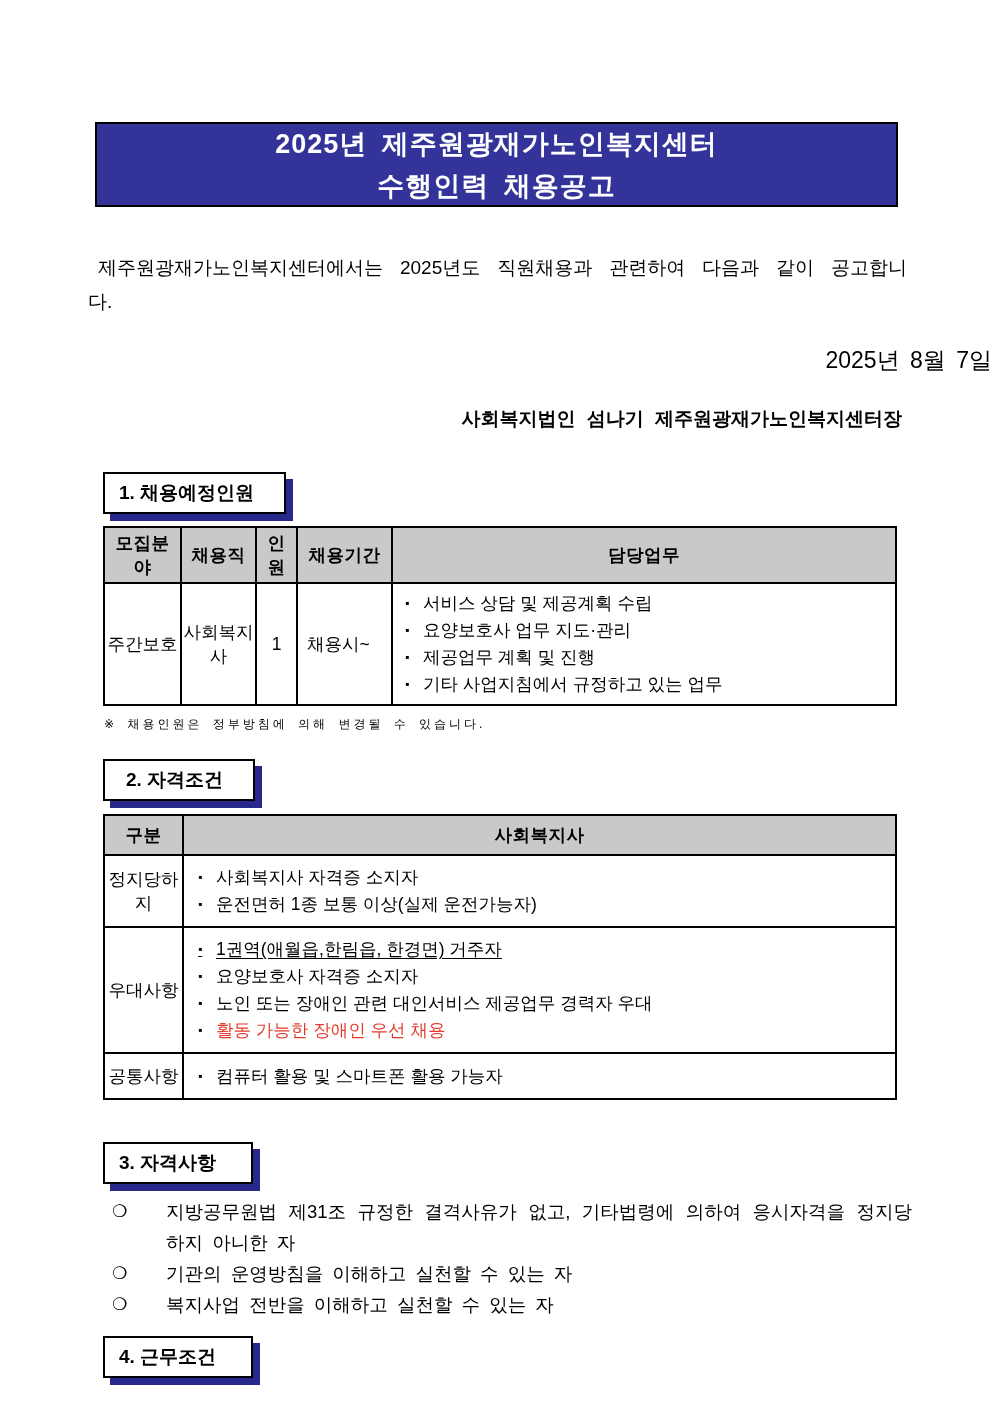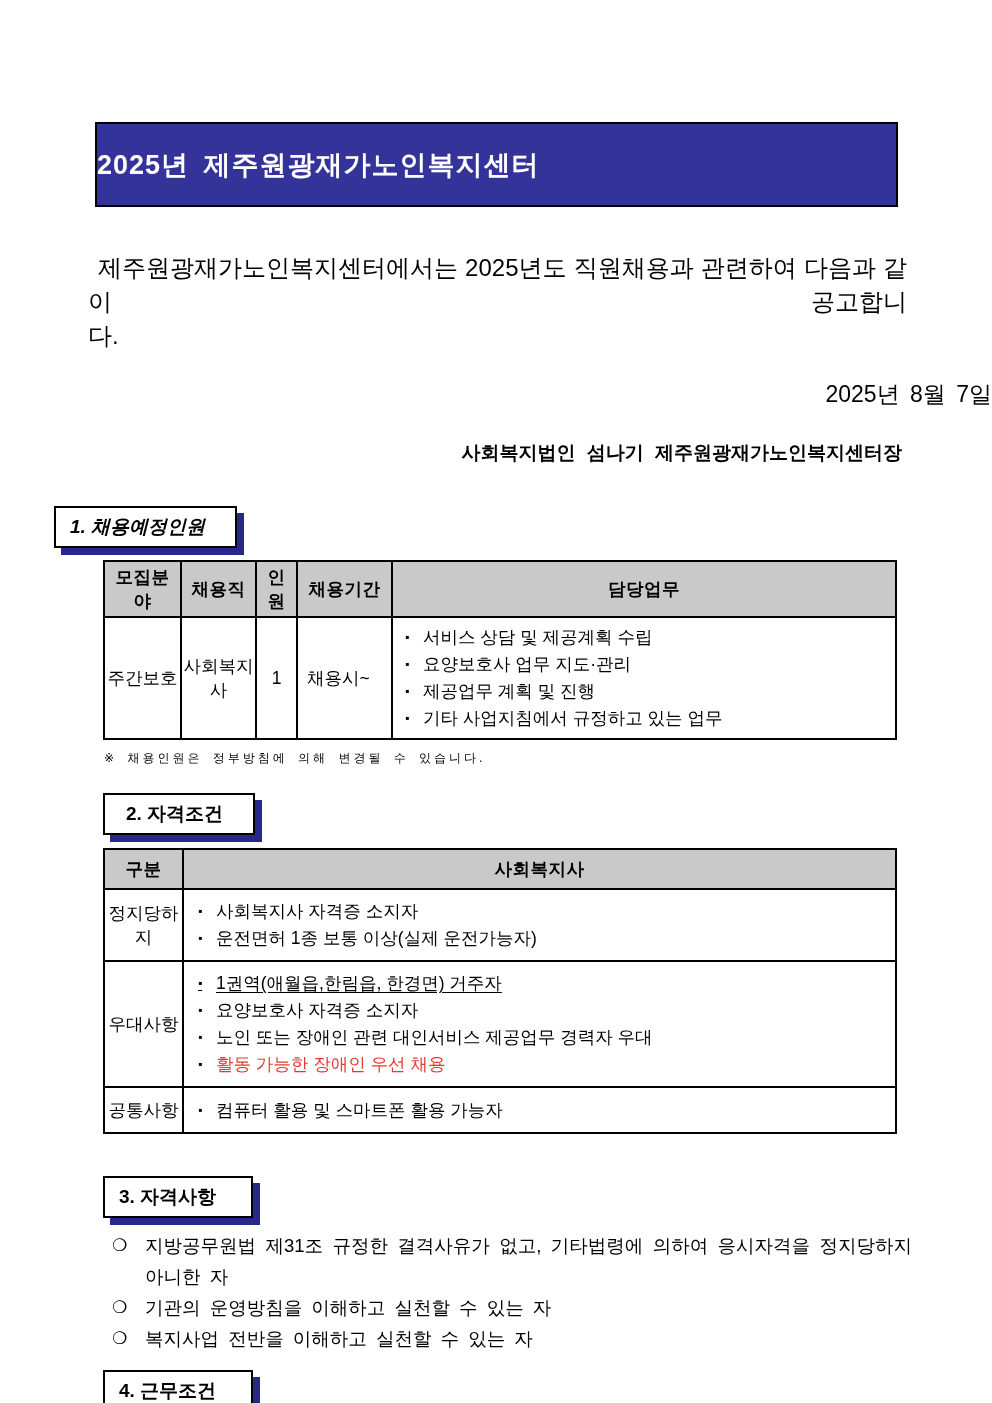--- a/index.html
+++ b/index.html
@@ -14,40 +14,40 @@
   html,body{background:#fff;}
   body{
     width:992px;height:1403px;overflow:hidden;position:relative;
     font-family:"Liberation Sans","DejaVu Sans",sans-serif;
     color:var(--ink);background:var(--paper);
   }
   
   .banner{
     margin:122px 0 0 95px;width:803px;height:85px;
     background:var(--navy);border:2px solid #000;
-    display:flex;flex-direction:column;justify-content:center;align-items:flex-start;
+    display:flex;flex-direction:column;justify-content:center;align-items:center;
     gap:6px;
   }
   .banner .line{
     color:#fff;font-weight:bold;font-size:27px;letter-spacing:1px;word-spacing:6px;
   }
   
-  .intro{margin:44px 85px 0 88px;font-size:24px;line-height:34px;}
+  .intro{margin:44px 85px 0 88px;font-size:19px;line-height:34px;}
   .intro .l1{text-align:justify;text-align-last:justify;text-indent:10px;}
   .intro .l2{text-align:left;}
   .date-line{margin-top:26px;text-align:right;font-size:23px;word-spacing:4px;}
   .signature{margin:30px 90px 0 0;text-align:right;font-size:19px;font-weight:bold;word-spacing:6px;}
   
   .sec{
     display:inline-block;background:#fff;border:2px solid #000;
     box-shadow:7px 7px 0 0 var(--navy-shadow);
     font-size:19px;font-weight:bold;
     padding:6px 30px 6px 14px;min-width:150px;
   }
-  .sec1{margin:40px 0 0 54px;font-style:italic;}
+  .sec1{margin:40px 0 0 103px;}
   .sec2{margin:26px 0 0 103px;padding-left:21px;}
   .sec3{margin:42px 0 0 103px;}
   .sec4{margin:16px 0 0 103px;}
   
   table{border-collapse:collapse;margin-left:103px;width:794px;table-layout:fixed;}
   table,th,td{border:2px solid #000;}
   th{
     background:var(--gray);font-weight:bold;font-size:17.5px;
     padding:3px 2px;text-align:center;letter-spacing:0.5px;
   }
@@ -66,27 +66,28 @@
   .t2 .items{padding:8px 4px 8px 10px;}
   .t2 tr.r1 td{height:70px;}
   .t2 tr.r2 td{height:100px;}
   .t2 tr.r3 td{height:46px;}
   .u{text-decoration:underline;text-underline-offset:3px;}
   .red{color:var(--red);}
   
   .elig{margin:12px 80px 0 112px;}
   .elig-item{display:flex;align-items:flex-start;font-size:18.5px;line-height:31px;word-spacing:4px;}
   .circ{flex:none;width:33px;font-size:17px;font-weight:bold;line-height:31px;}
-  .elig-item .txt{flex:1;text-align:justify;}
+  .elig-item .txt{flex:1;text-align:justify;margin-left:21px;}
 </style>
 </head>
 <body>
 
 <div class="banner">
   <div class="line">2025년 제주원광재가노인복지센터</div>
+  <div class="line">수행인력 채용공고</div>
 </div>
 
 <div class="intro">
   <div class="l1">제주원광재가노인복지센터에서는 2025년도 직원채용과 관련하여 다음과 같이 공고합니</div>
   <div class="l2">다.</div>
 </div>
 
 <div class="date-line">2025년 8월 7일</div>
 
 <div class="signature">사회복지법인 섬나기 제주원광재가노인복지센터장</div>

